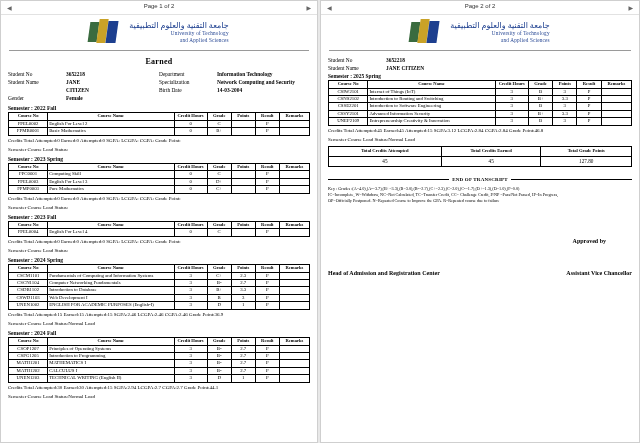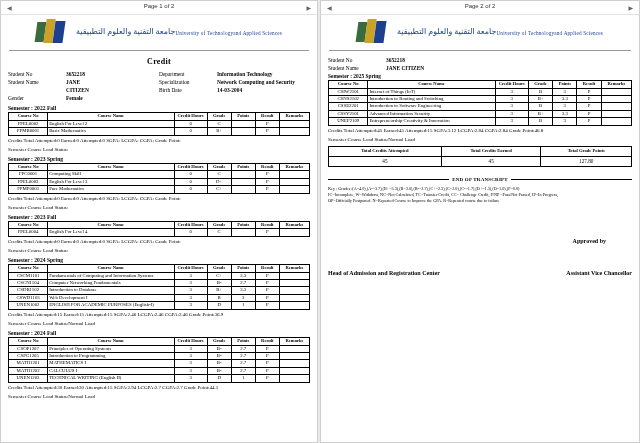--- a/index.html
+++ b/index.html
@@ -12,21 +12,21 @@
   .pagehdr .pg{position:absolute;left:0;top:2px;width:100%;text-align:center;}
   .pagehdr .arrowL,.pagehdr .arrowR{position:absolute;top:3px;font-size:6px;color:#666;}
   .arrowL{left:6px;} .arrowR{right:6px;}
   .letterhead{display:flex;align-items:center;justify-content:center;gap:6px;padding:4px 0 2px 0;}
   .crest{width:34px;height:26px;position:relative;}
   .crest .b1{position:absolute;left:0;top:3px;width:9px;height:20px;background:#3a6b3f;transform:skewX(-8deg);}
   .crest .b2{position:absolute;left:9px;top:0px;width:9px;height:24px;background:#c9a227;transform:skewX(-8deg);}
   .crest .b3{position:absolute;left:18px;top:2px;width:10px;height:22px;background:#1d3f8f;transform:skewX(-8deg);}
   .uni-ar{font-size:8px;color:#1d3f8f;text-align:right;direction:rtl;line-height:1.15;}
   .uni-en{font-size:5.2px;color:#1d3f8f;text-align:right;line-height:1.2;letter-spacing:.2px;}
-  .unitext{display:flex;flex-direction:row;align-items:flex-end;}
+  .unitext{display:flex;flex-direction:column;align-items:flex-end;}
   .hr{height:1px;background:#9a9a9a;margin:3px 8px 0 8px;}
   .doctitle{text-align:center;font-weight:bold;font-size:8px;margin:6px 0 4px 0;letter-spacing:.3px;}
   .body{padding:0 7px;}
   .infogrid{display:flex;font-size:5.4px;line-height:1.5;}
   .infocol{flex:1;}
   .infocol .row{display:flex;}
   .infocol .lbl{width:58px;}
   .infocol .val{font-weight:bold;}
   .semline{font-size:5.6px;font-weight:bold;margin:3px 0 1px 0;}
   table{border-collapse:collapse;width:100%;font-size:4.8px;}
@@ -63,21 +63,21 @@
           <div class="b3"></div>
       </div>
       <div class="unitext">
         <div class="uni-ar">جامعة التقنية والعلوم التطبيقية</div>
         <div class="uni-en">University of Technology</div>
         <div class="uni-en">and Applied Sciences</div>
       </div>
     </div>
     <div class="hr"></div>
 
-    <div class="doctitle">Credit</div>
+    <div class="doctitle">Earned</div>
 
     <div class="body">
       <div class="infogrid">
         <div class="infocol">
           <div class="row">
               <span class="lbl">Student No</span>
               <span class="val">3652218</span>
             </div>
           <div class="row">
               <span class="lbl">Student Name</span>

